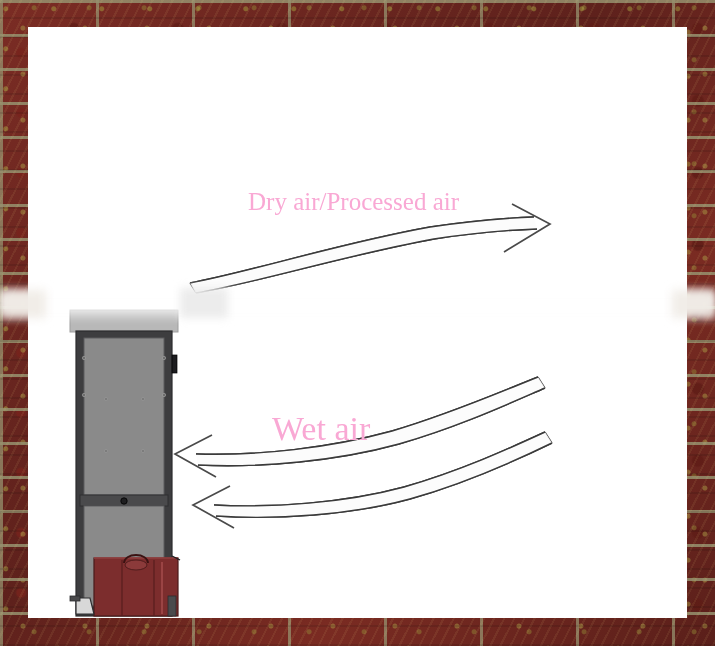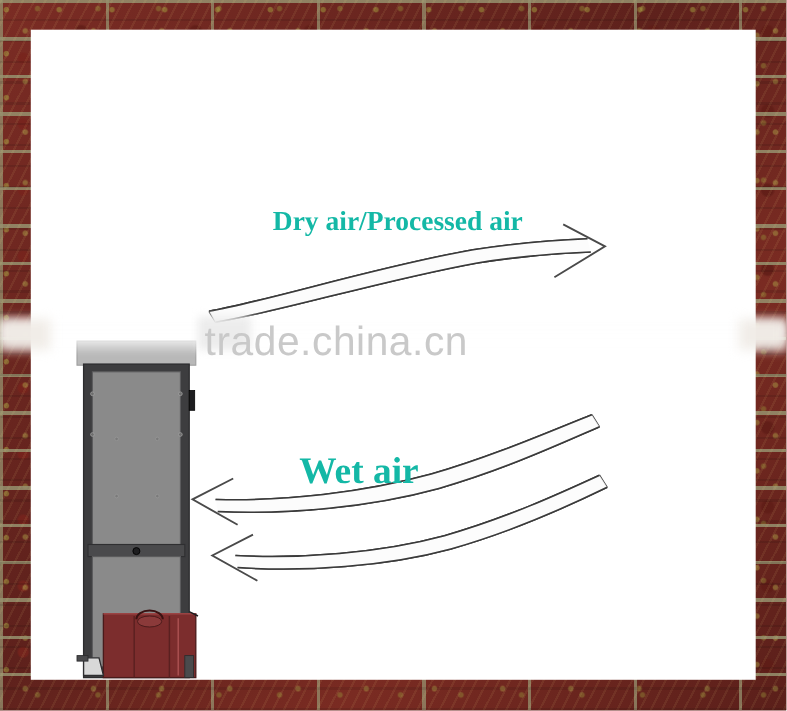--- a/index.html
+++ b/index.html
@@ -77,21 +77,21 @@
   }
   .wm-ghost3{
     position:absolute;left:672px;top:290px;width:43px;height:28px;
     background:rgba(240,235,230,0.9);filter:blur(5px);
   }
 
   
   .label{
     position:absolute;white-space:nowrap;
     font-family:"Liberation Serif",serif;
-    font-weight:bold;color:#14b8a6;
+    font-weight:normal;color:#f9a8d4;
   }
   .label .bgpad{
     position:absolute;inset:-2px -4px;background:rgba(253,250,240,0.85);z-index:-1;
   }
   #lbl-dry{left:248px;top:188px;font-size:25px;}
   #lbl-wet{left:272px;top:410px;font-size:34px;}
 
   
   svg.overlay{position:absolute;left:0;top:0;width:715px;height:646px;overflow:visible;}
 </style>
@@ -180,21 +180,20 @@
       <rect x="70" y="596" width="10" height="5" fill="#4a4a4c" stroke="#2c2c2e" stroke-width="0.8"></rect>
       <rect x="168" y="596" width="8" height="20" fill="#4a4a4c" stroke="#2c2c2e" stroke-width="0.8"></rect>
       <path d="M 172,556 L 180,560" stroke="#1d1d1f" stroke-width="1.3" fill="none"></path>
     </g>
   </svg>
 
   <div class="wm-band"></div>
   <div class="wm-ghost"></div>
   <div class="wm-ghost2"></div>
   <div class="wm-ghost3"></div>
-  <div class="wm-text">trade.china.cn</div>
 
   <div class="label" id="lbl-dry">
     <span class="bgpad"></span>
     <span>Dry air/Processed air</span>
   </div>
 
   <div class="label" id="lbl-wet">
     <span class="bgpad"></span>
     <span>Wet air</span>
   </div>

